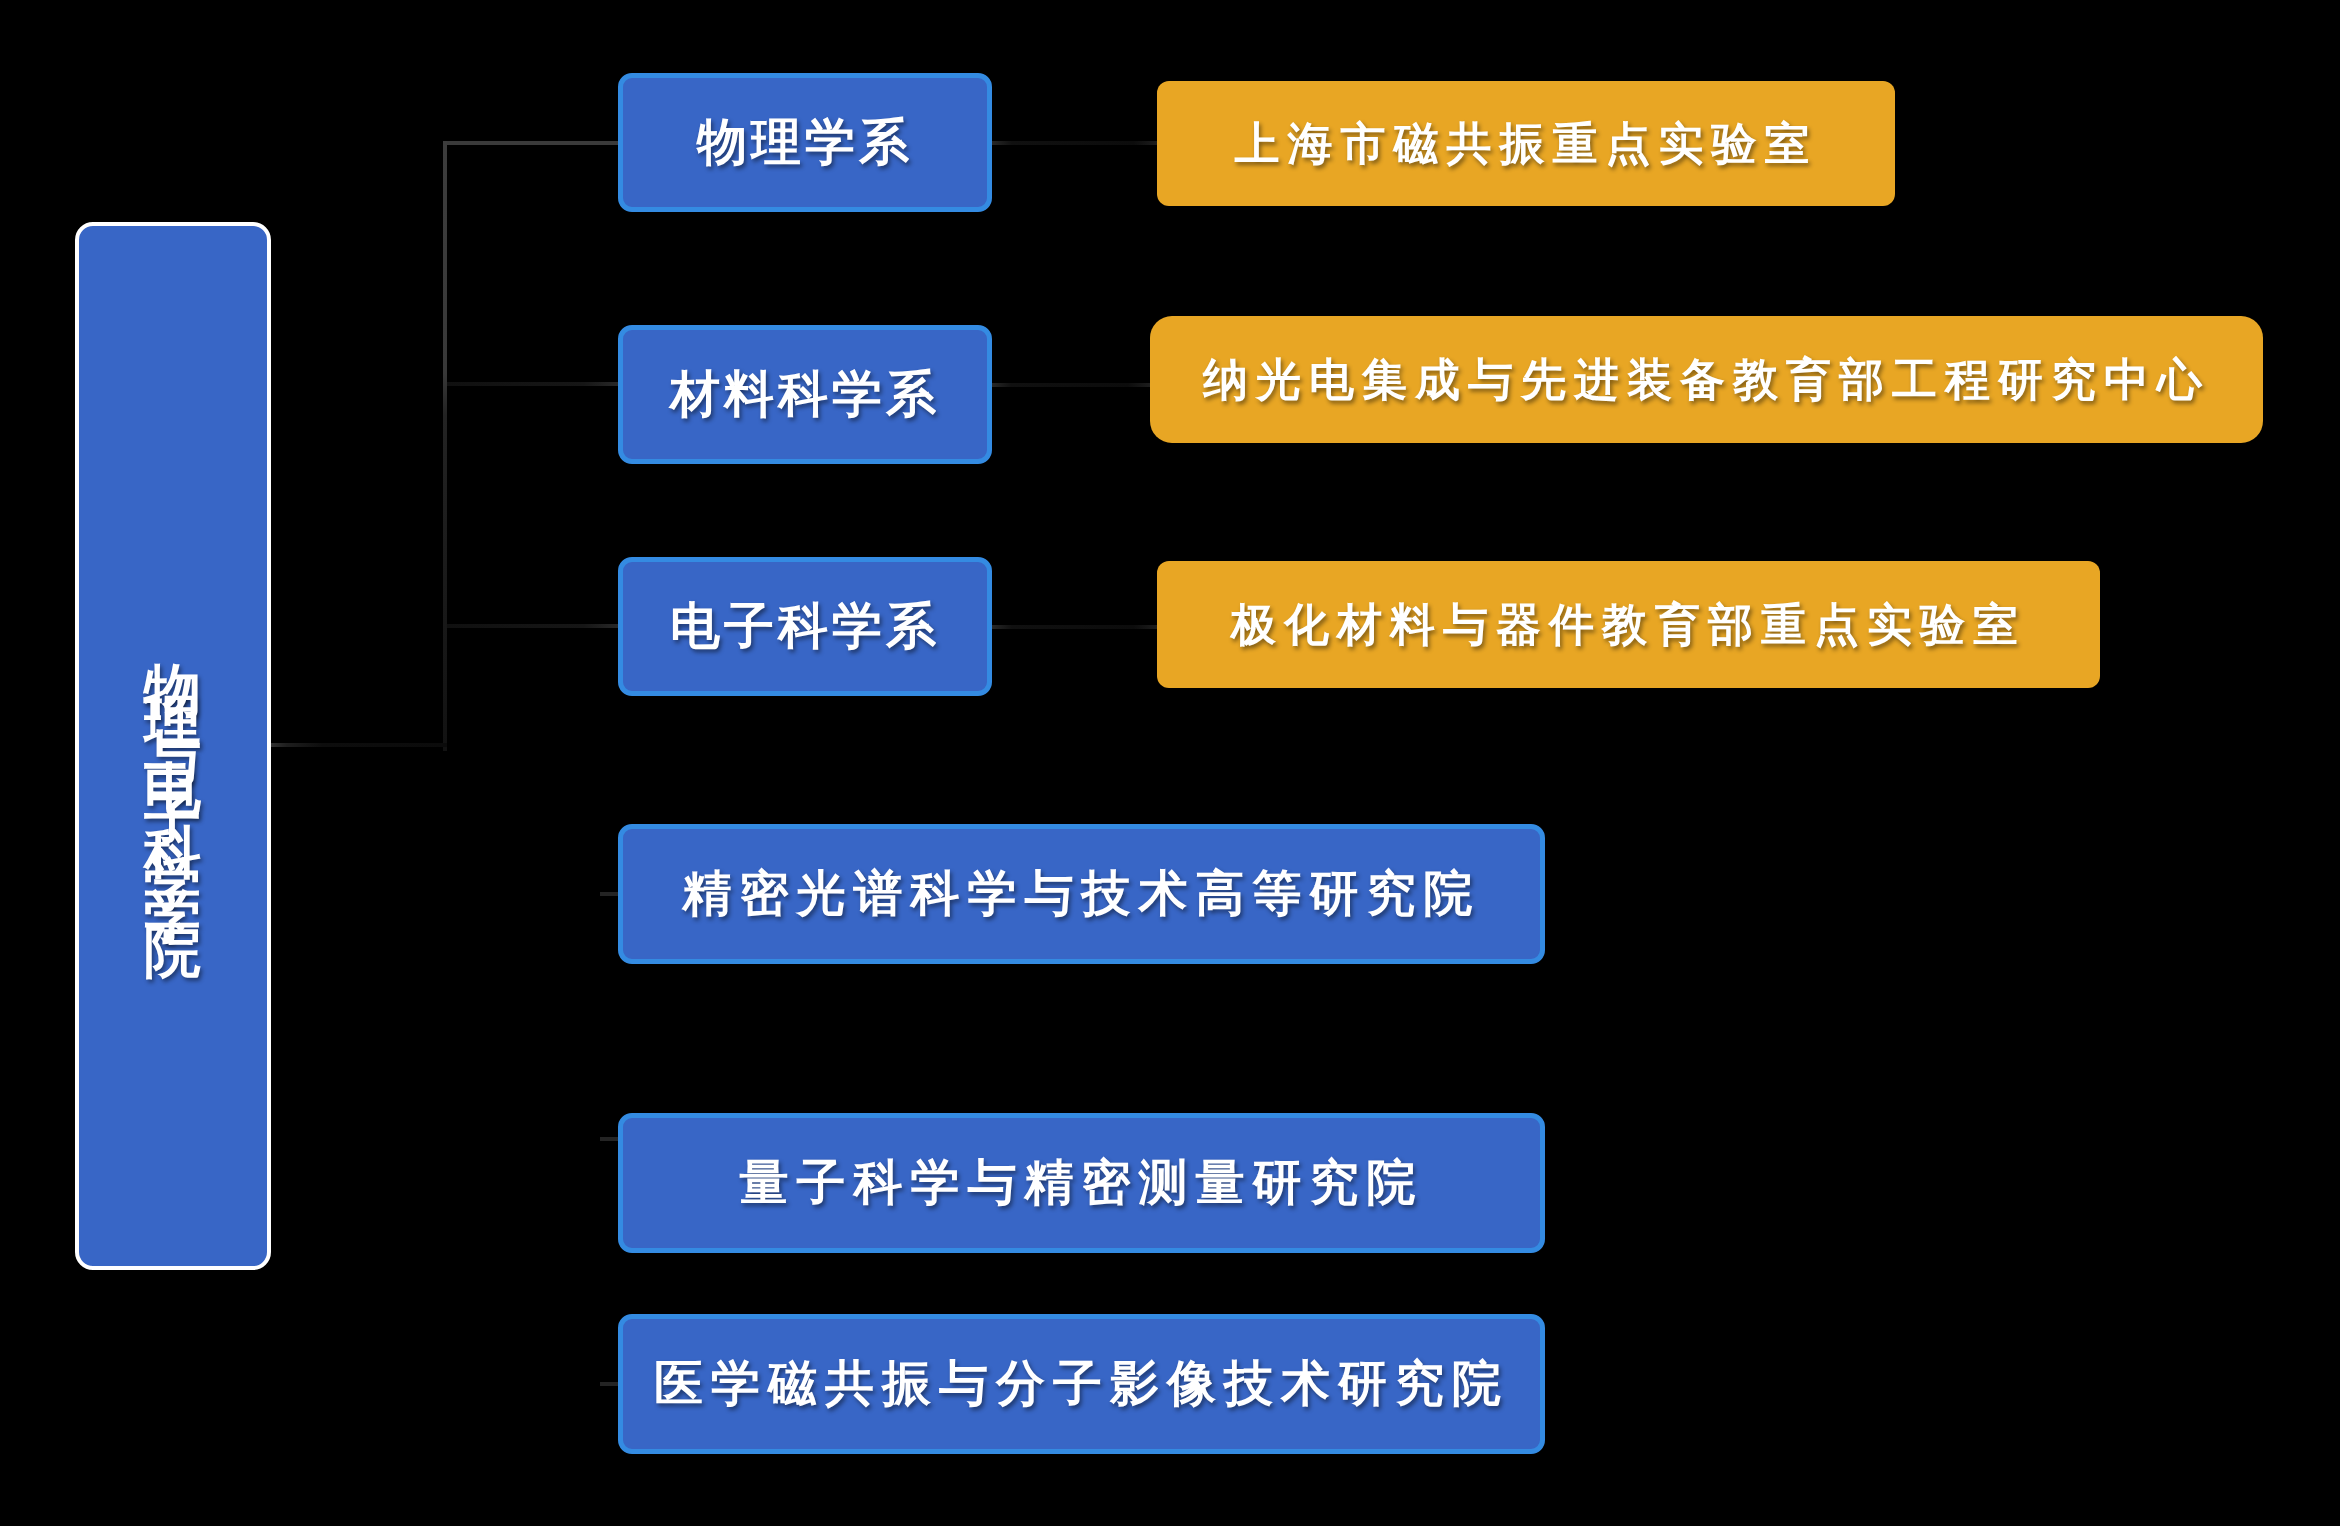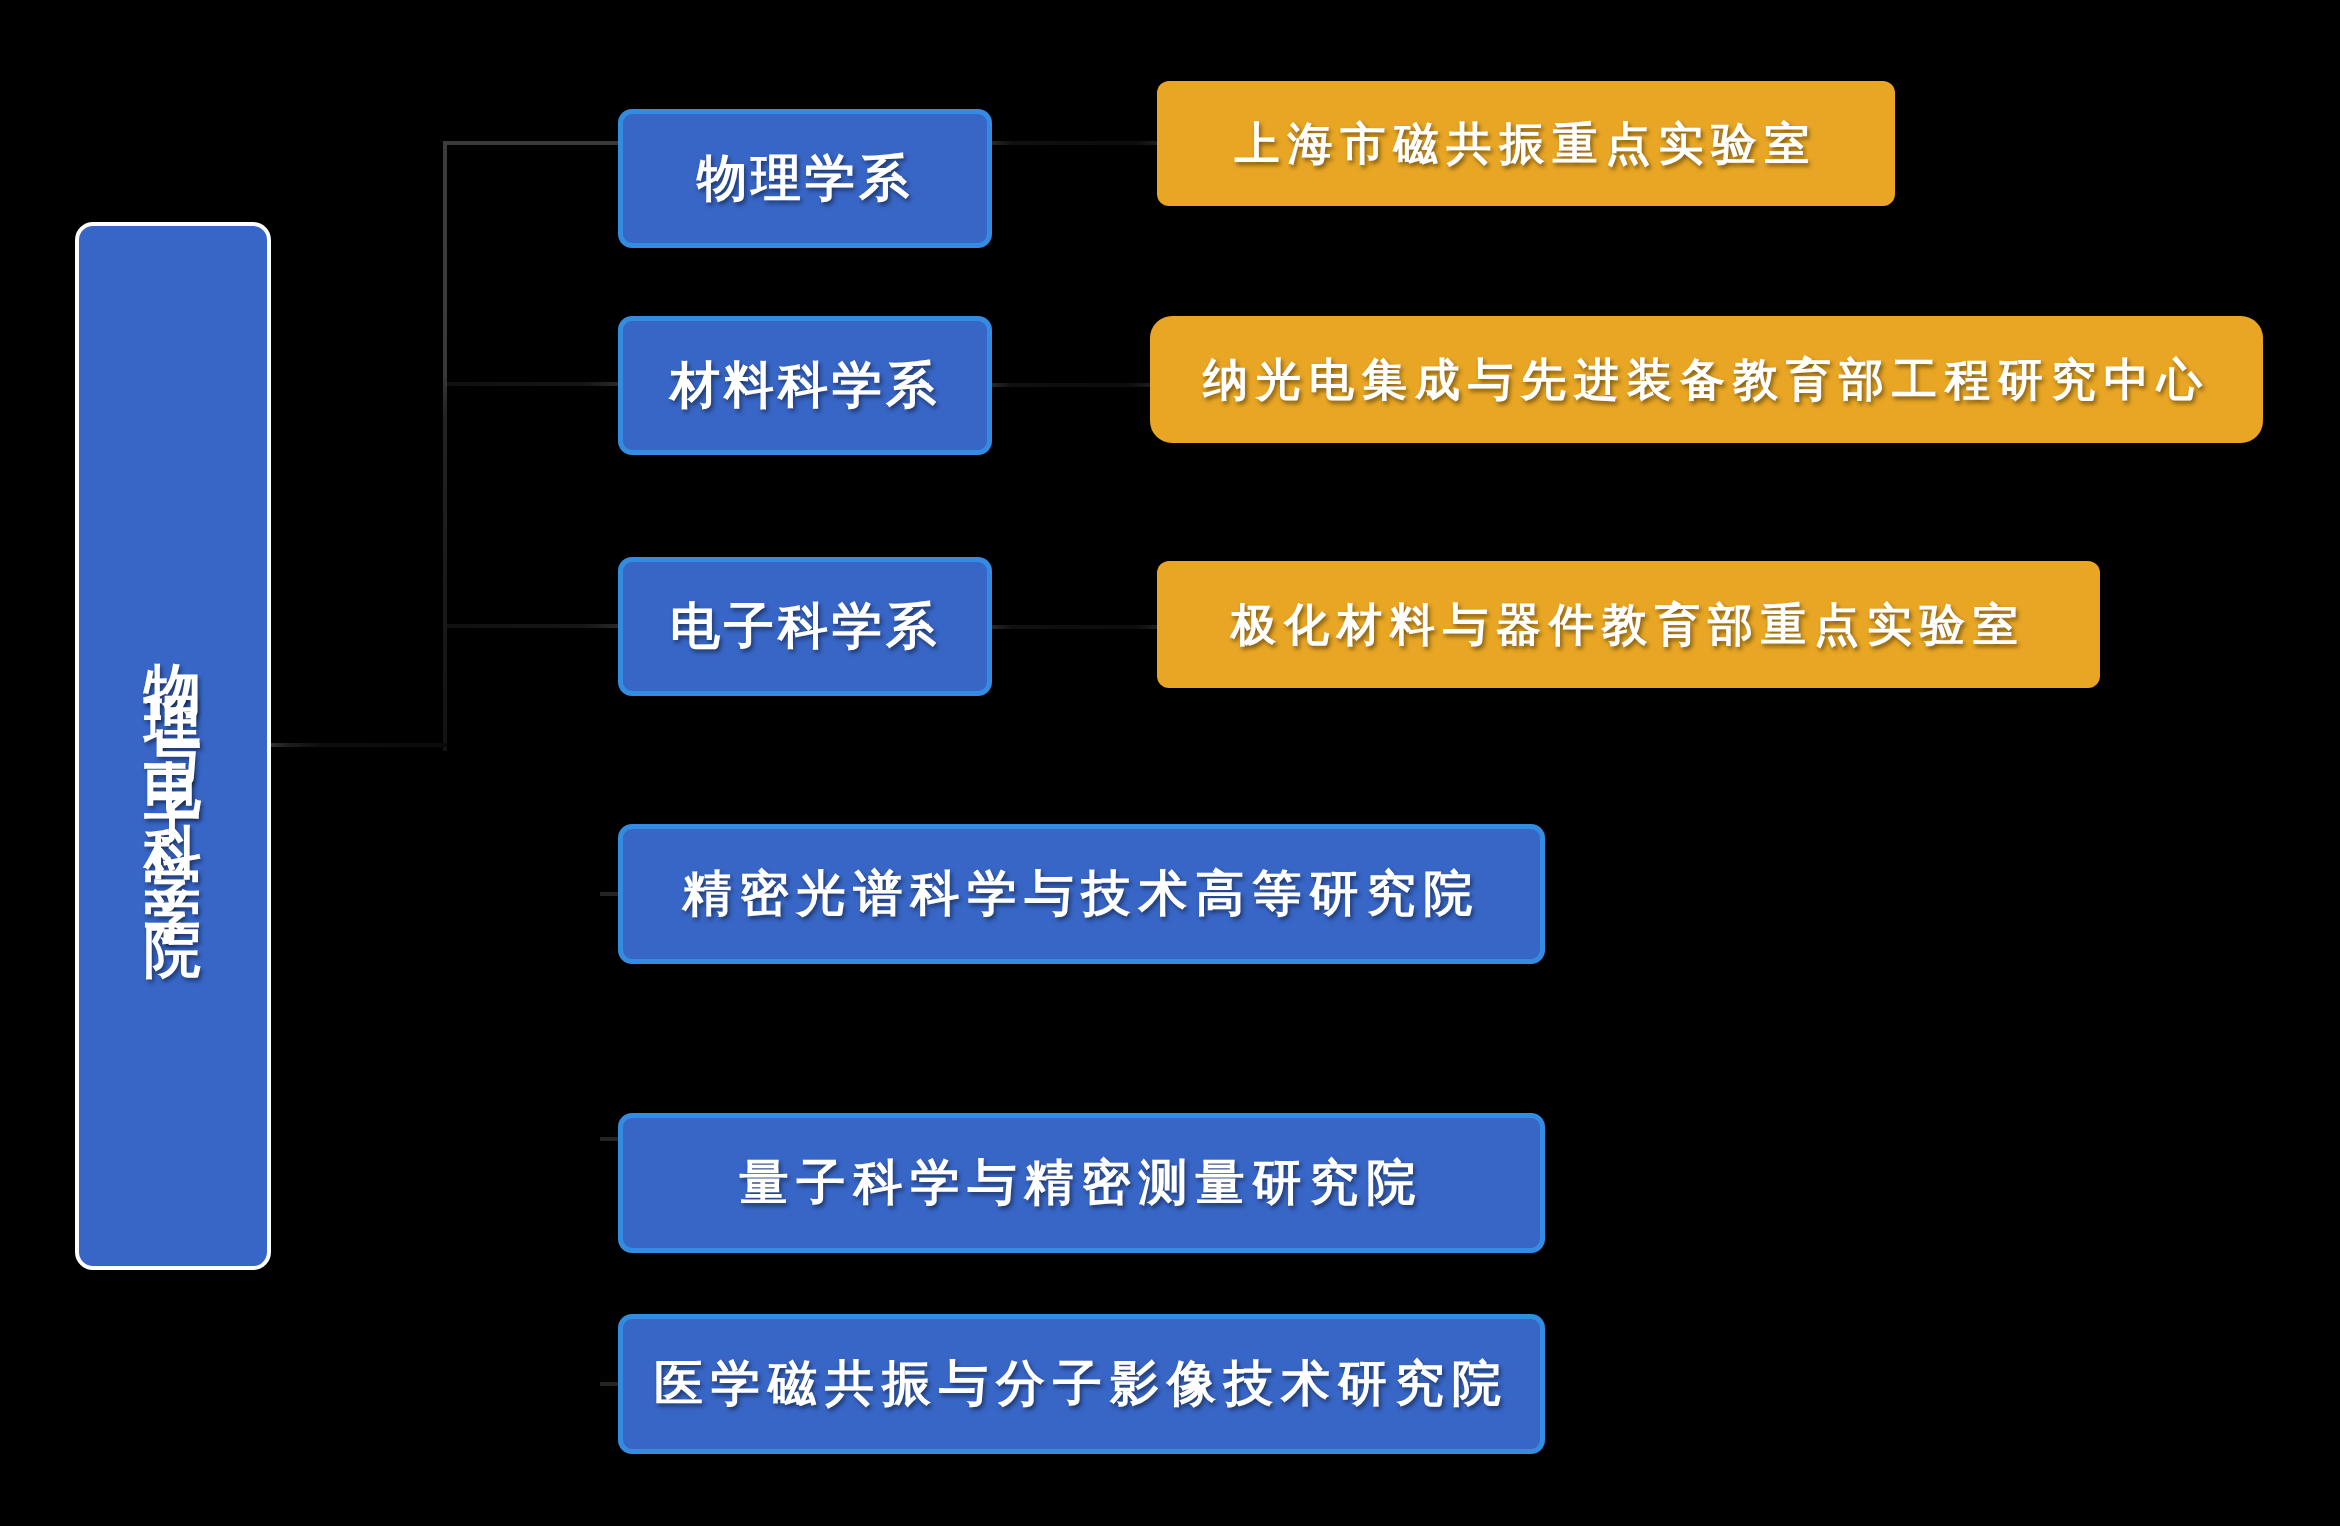--- a/index.html
+++ b/index.html
@@ -44,22 +44,22 @@
     padding-top:32px; 
   }
   
   .dept{
     left:618px;width:374px;height:139px;
     background:var(--blue-fill);
     border:5px solid var(--blue-border);
     border-radius:14px;
     font-size:50px;letter-spacing:4px;
   }
-  .dept1{top:73px;margin-top:36px;}
-  .dept2{top:316px;align-items:center;}
+  .dept1{top:73px;}
+  .dept2{top:325px;align-items:center;}
   .dept3{top:557px;}
   
   .lab{
     background:var(--yellow-fill);
     border-radius:12px;
     font-size:45px;letter-spacing:8px;
   }
   .lab1{left:1157px;top:81px;width:738px;height:125px;}
   .lab2{left:1150px;top:316px;width:1113px;height:127px;border-radius:22px;}
   .lab3{left:1157px;top:561px;width:943px;height:127px;}

